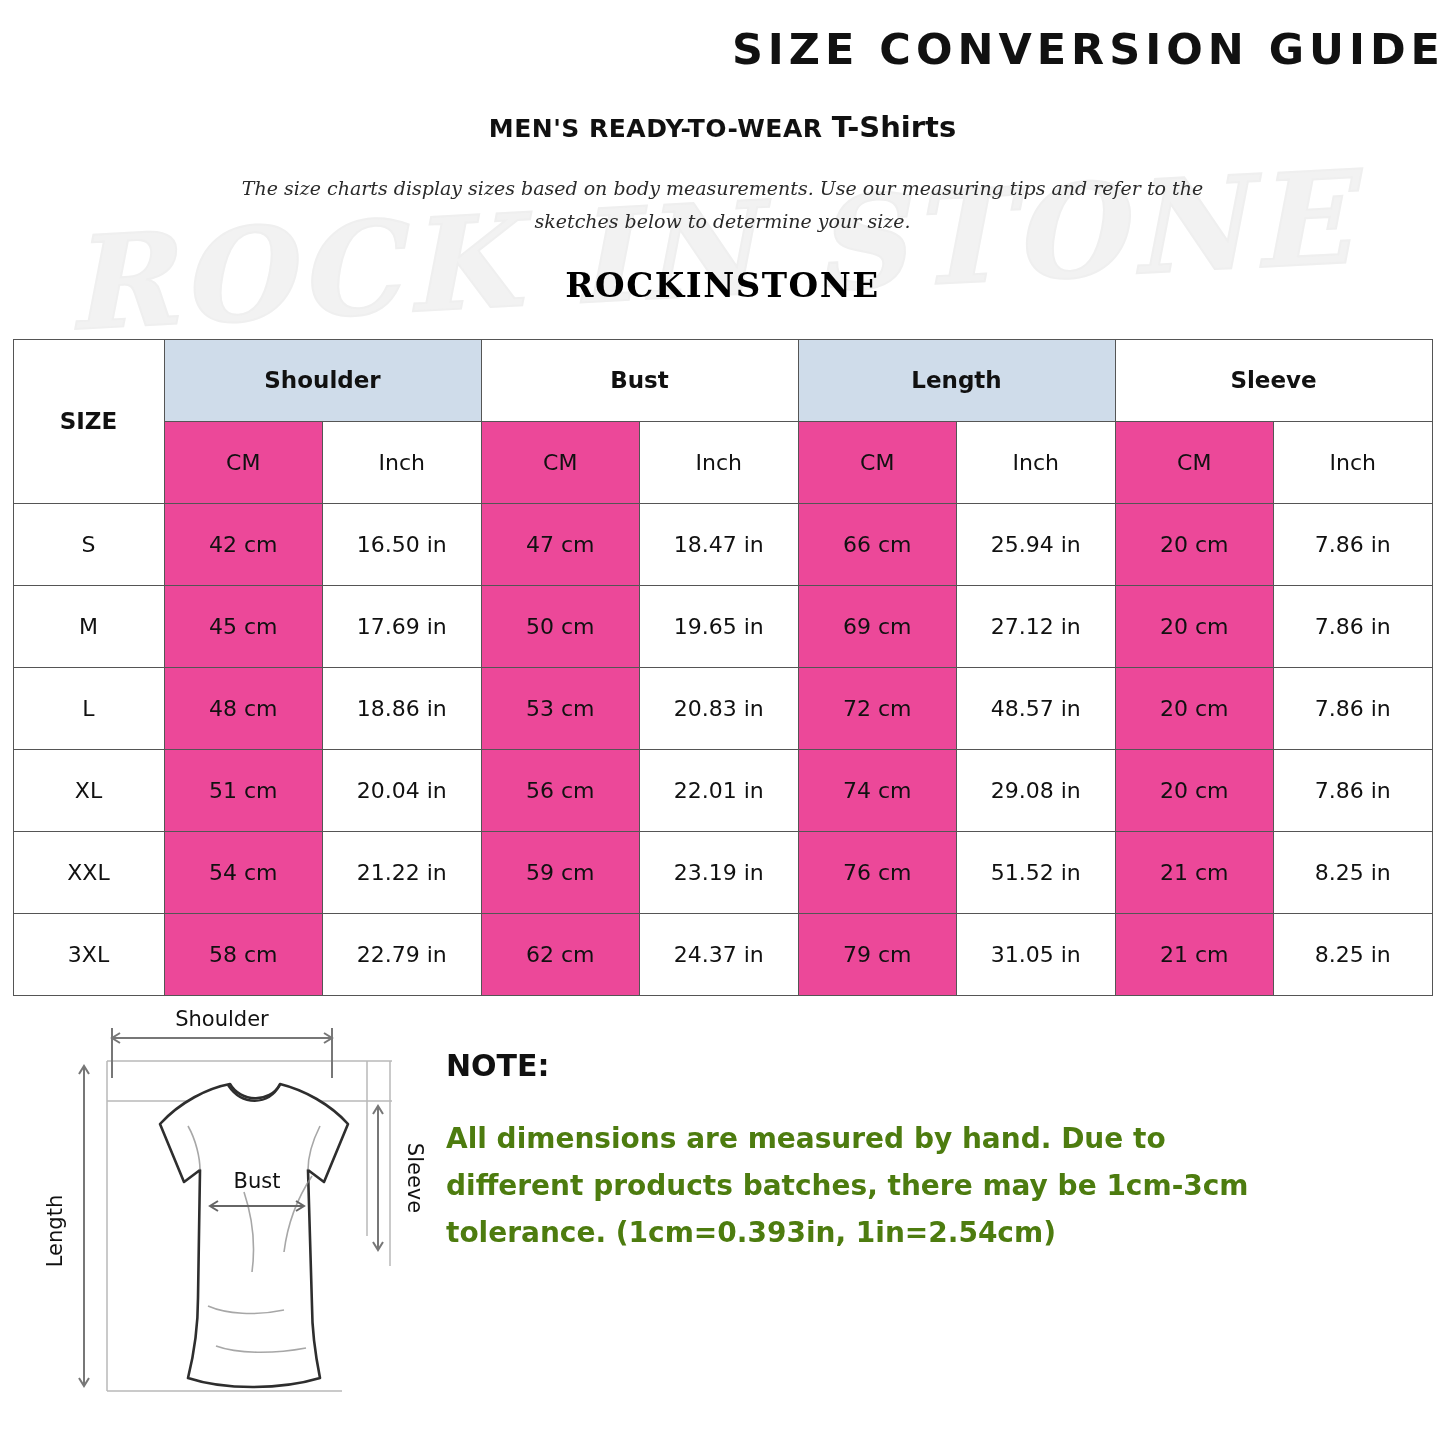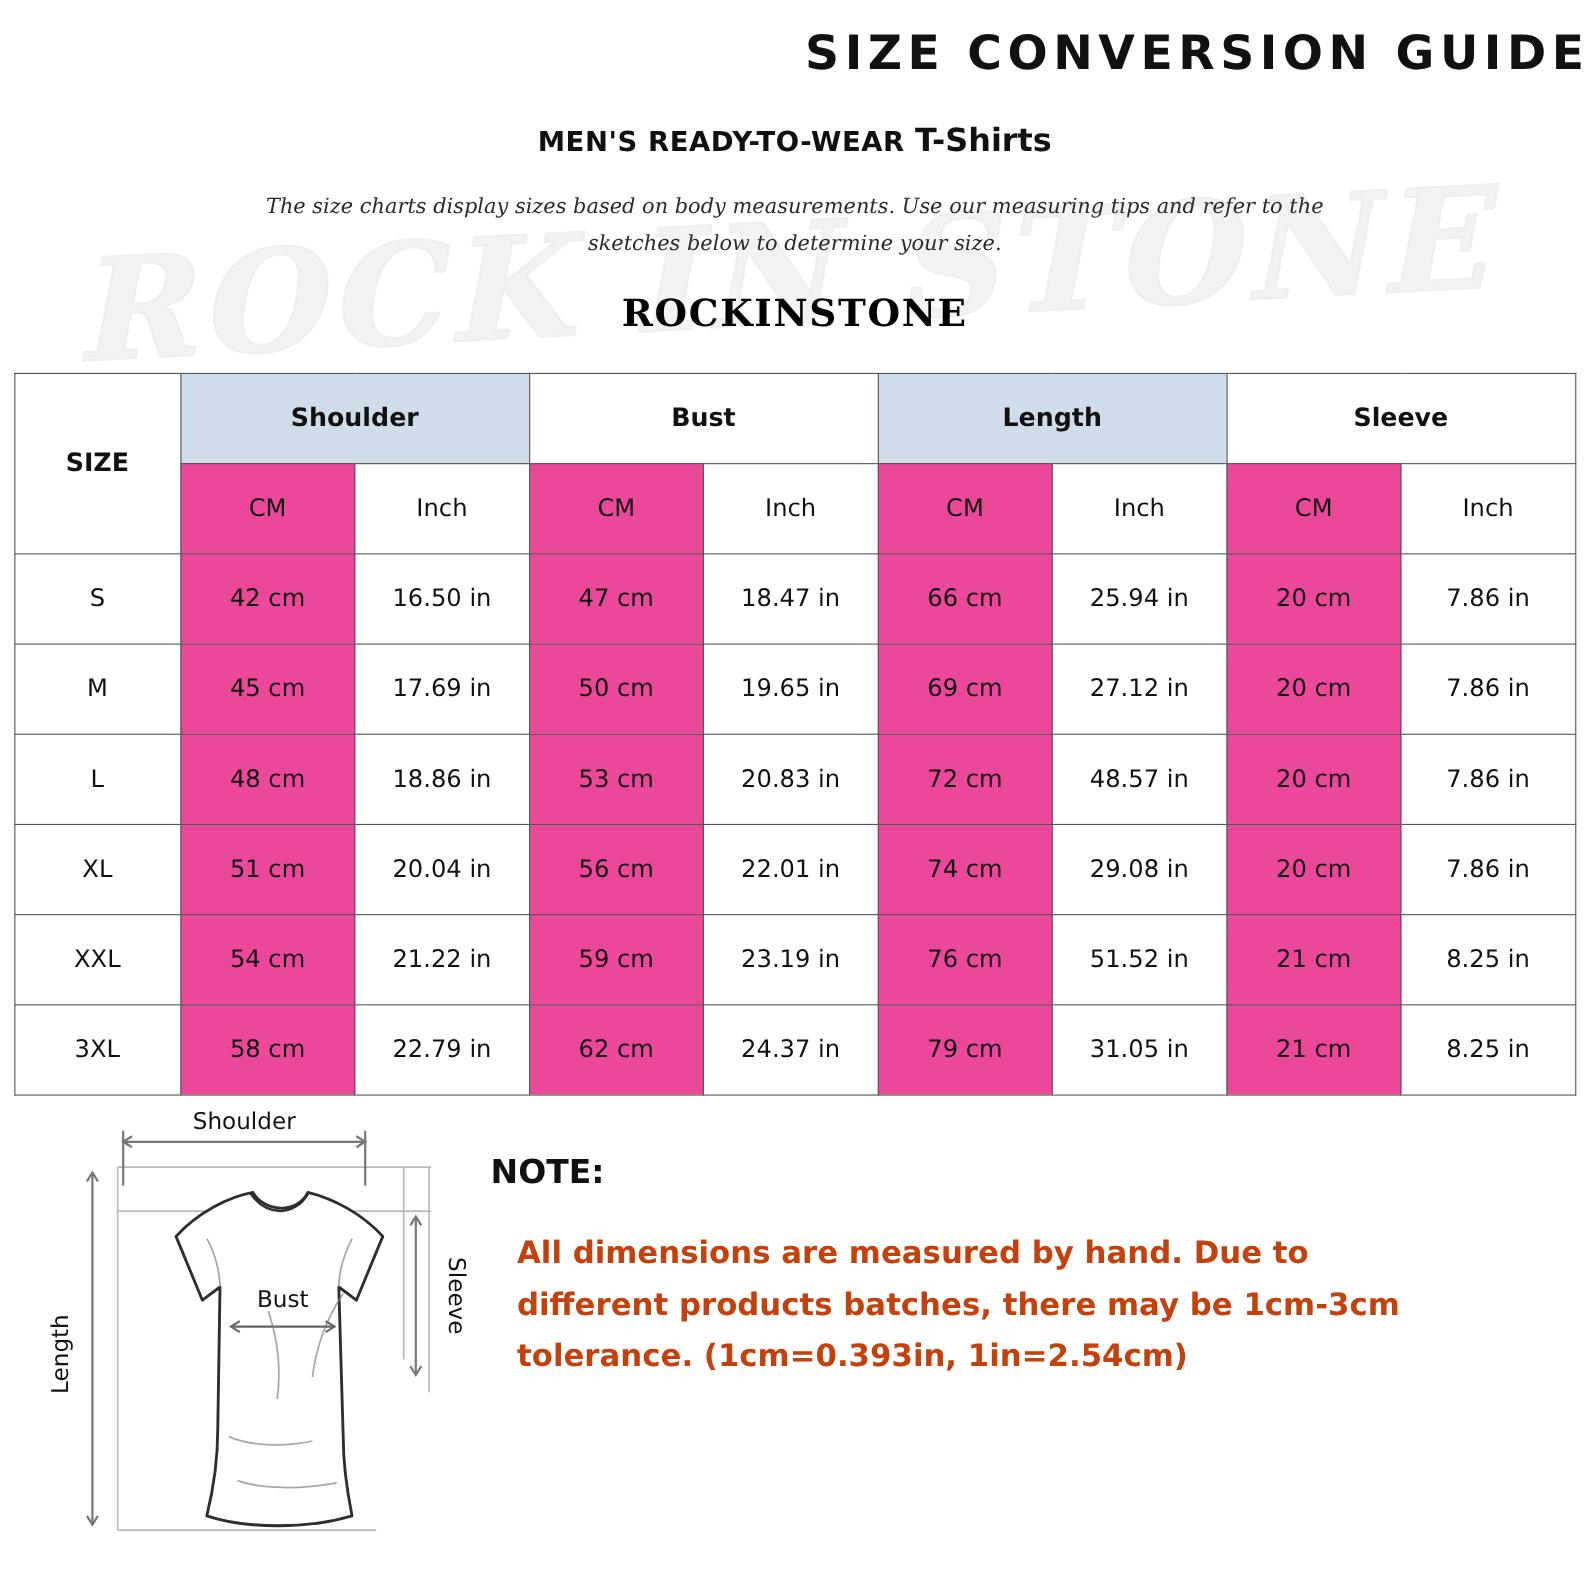--- a/index.html
+++ b/index.html
@@ -128,23 +128,22 @@
   .note-title {
     font-size: 30px;
     font-weight: bold;
     color: #111;
     margin-bottom: 32px;
   }
   .note-body {
     font-size: 28px;
     font-weight: bold;
     line-height: 1.68;
-    color: #c2410c;
+    color: #4d7c0f;
     max-width: 820px;
-    margin-left: 24px;
   }
 </style>
 </head>
 <body>
 
 <div class="watermark">ROCK IN STONE</div>
 
 <div class="content">
 
   <div class="title">SIZE CONVERSION GUIDE</div>

